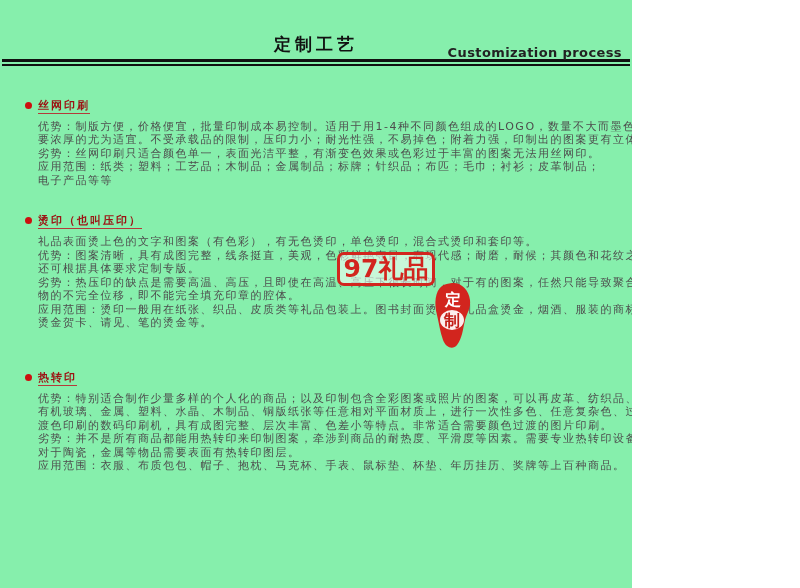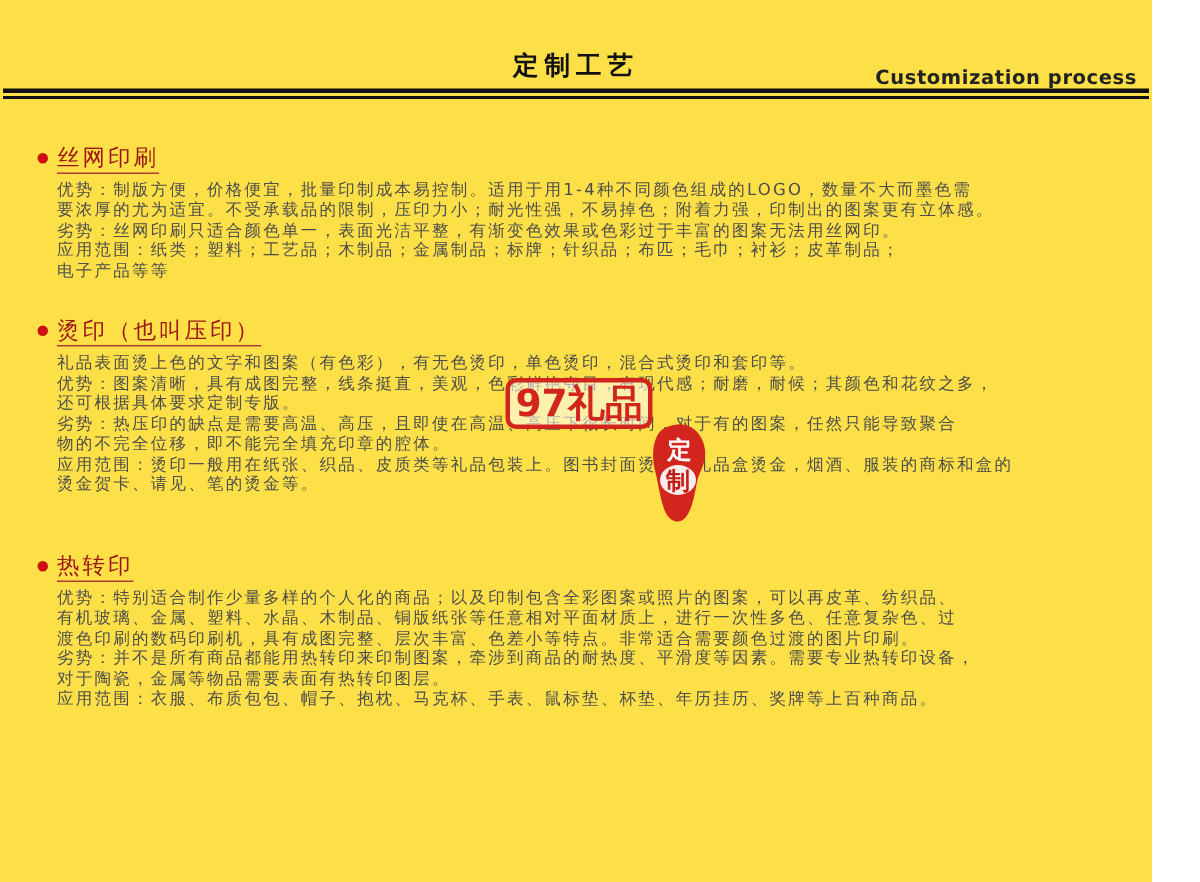--- a/index.html
+++ b/index.html
@@ -1,19 +1,19 @@
 <!DOCTYPE html>
 <html><head>
 <meta charset="utf-8">
 <style>
   html,body{margin:0;padding:0;background:#ffffff;}
   .page{
     position:relative;
-    width:768px;height:588px;
-    background:#fde047;
+    width:632px;height:588px;
+    background:#86efac;
     overflow:hidden;
     font-family:"DejaVu Sans","Liberation Sans",sans-serif;
   }
   
   .hdr{position:relative;padding-top:35px;}
   .hdr-title{
     margin:0;text-align:center;
     font-size:17px;font-weight:bold;color:#111;
     letter-spacing:4px;line-height:18px;
   }
@@ -25,21 +25,21 @@
   .rule-thick{height:3px;background:#111;}
   .rule-thin{height:1.5px;background:#111;margin-top:2px;}
   
   main{display:block;}
   .sec{position:relative;padding-left:38px;padding-right:10px;}
   .sec-1{margin-top:32px;}
   .sec-2{margin-top:26px;}
   .sec-3{margin-top:40px;}
   .sec-4{margin-top:40px;}
   .sec h2{
-    margin:0;font-size:15px;font-weight:normal;
+    margin:0;font-size:11px;font-weight:bold;
     color:#9c1414;letter-spacing:2px;line-height:15px;
   }
   .bullet{
     position:absolute;left:25px;top:4px;
     width:7px;height:7px;border-radius:50%;
     background:#cc0f0f;
   }
   .sec-title{
     border-bottom:1px solid #b43a3a;
     padding-bottom:1px;

